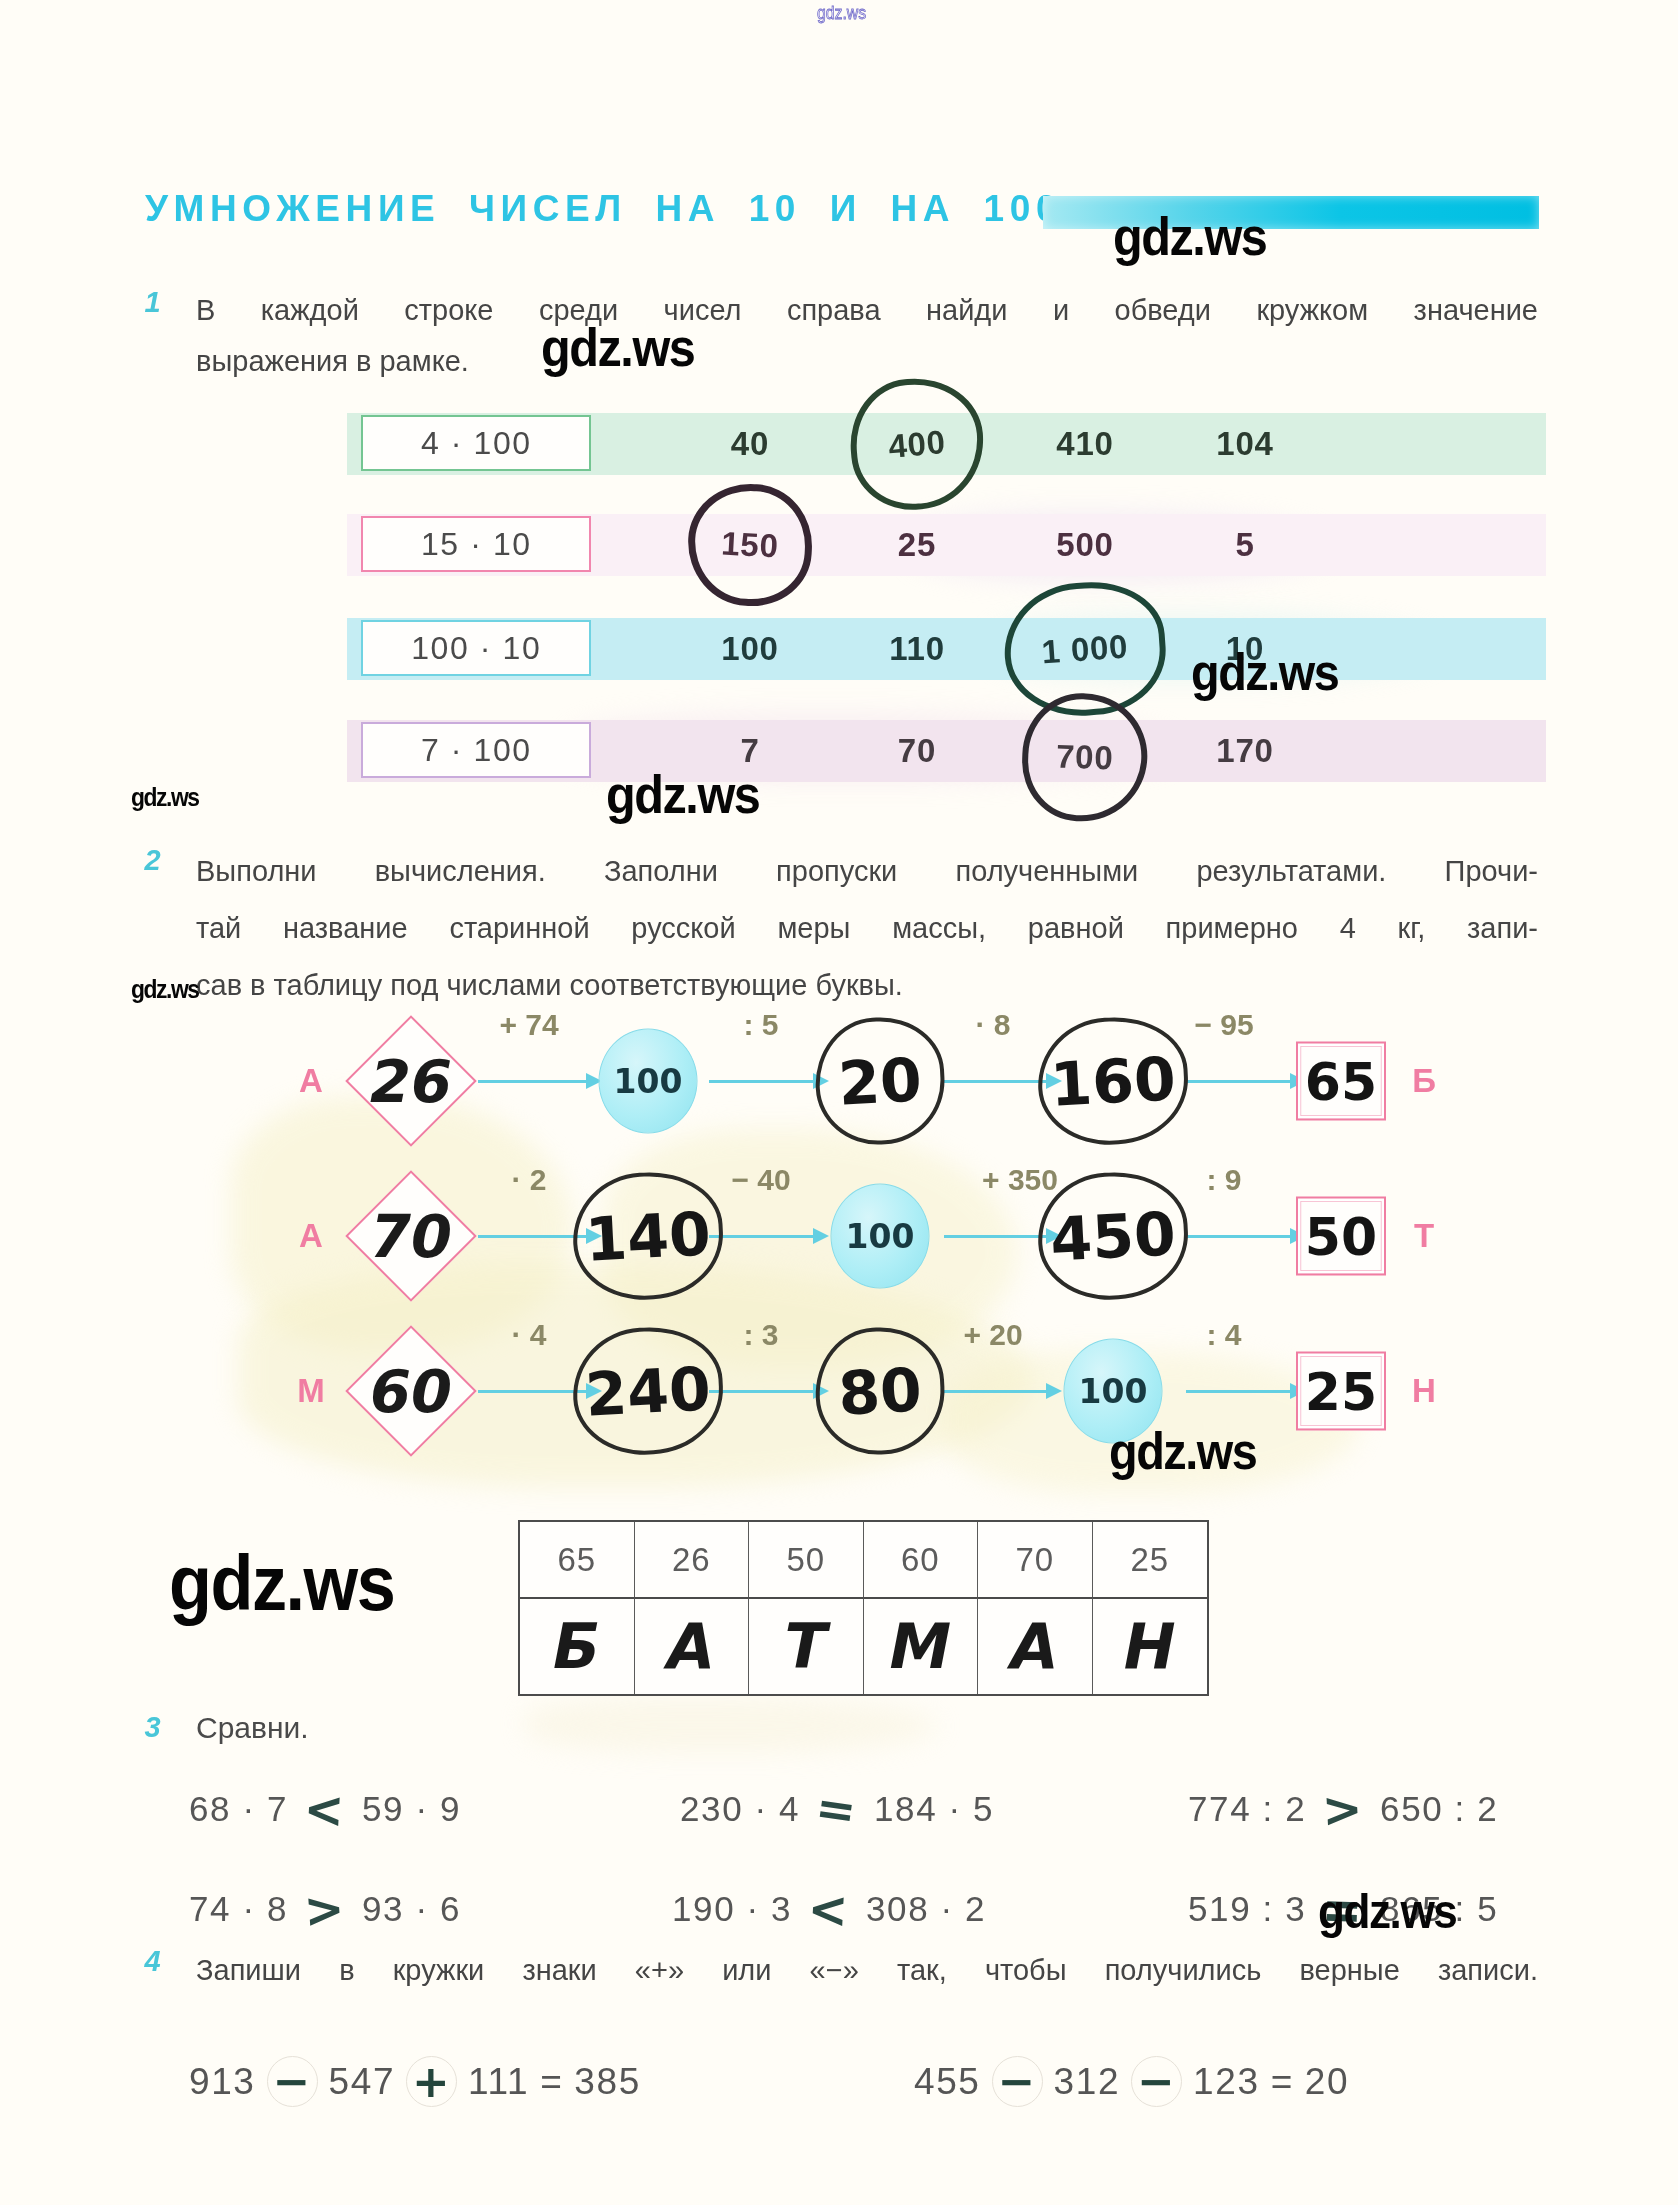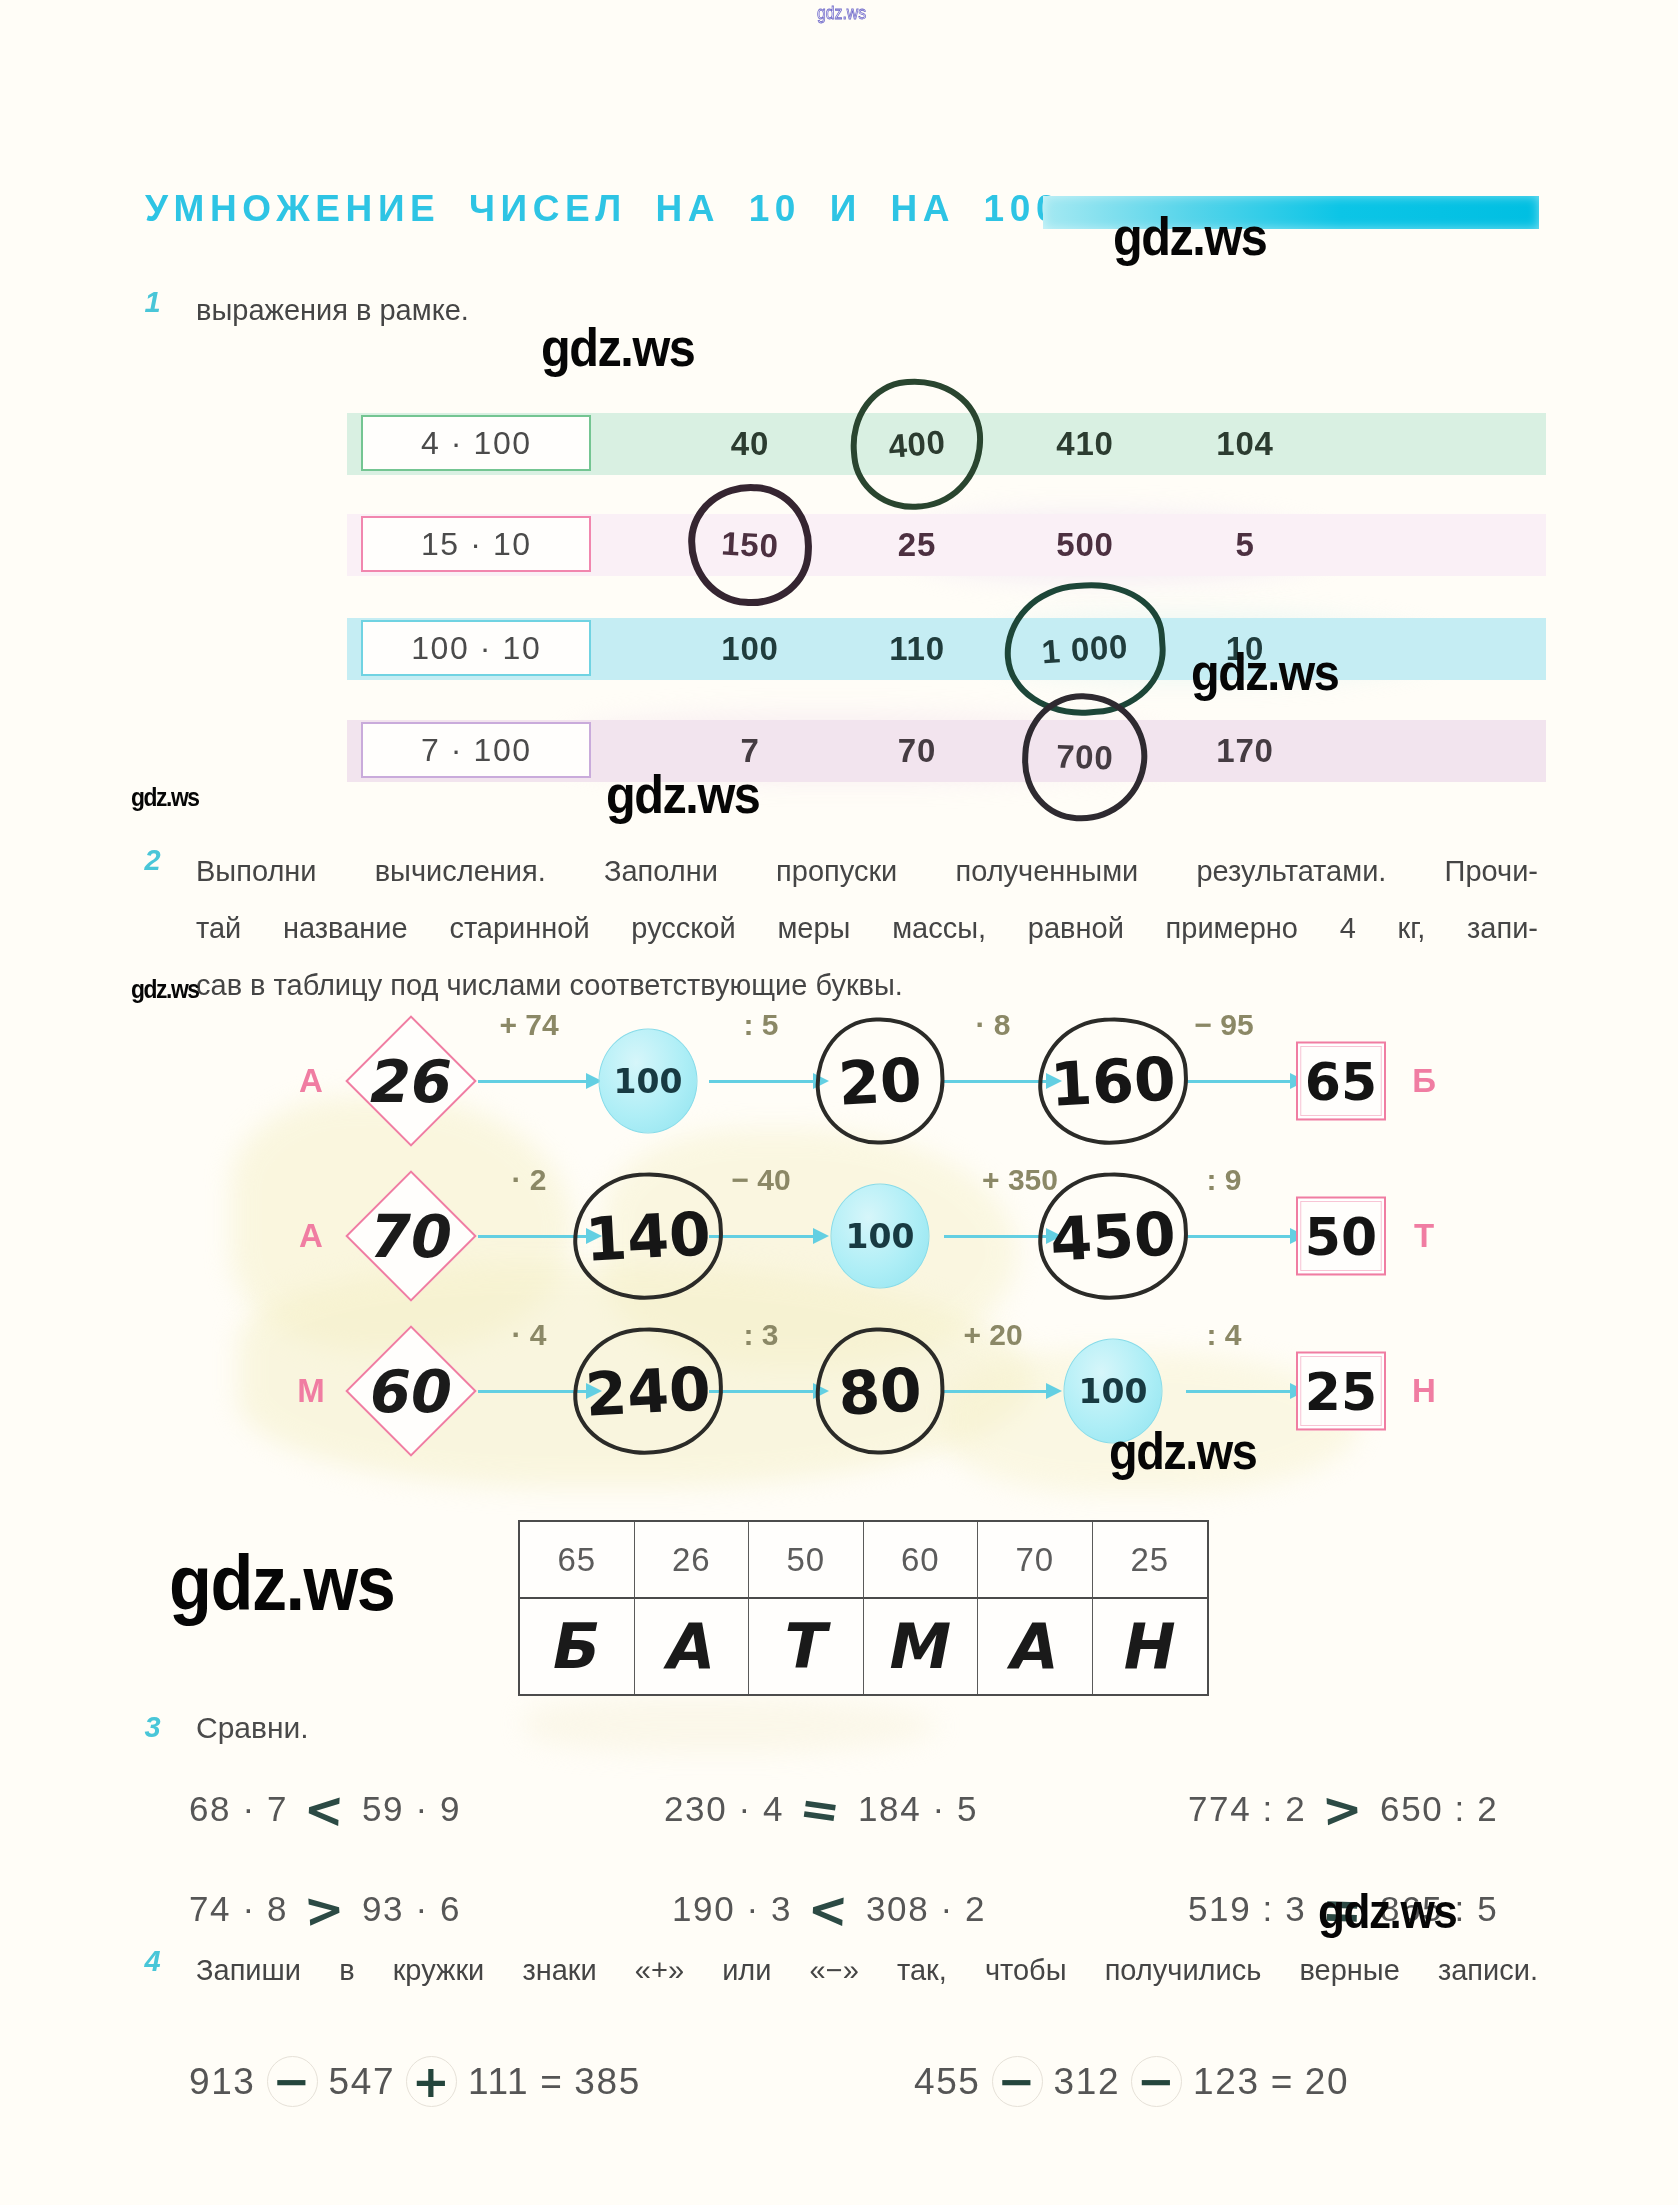--- a/index.html
+++ b/index.html
@@ -106,20 +106,21 @@
   <div class="wm" style="left:131px;top:975px;font-size:25.4px;">gdz.ws</div>
   <div class="wm" style="left:1109px;top:1421px;font-size:52px;">gdz.ws</div>
   <div class="wm" style="left:169px;top:1538px;font-size:78px;">gdz.ws</div>
   <div class="wm" style="left:1318px;top:1883px;font-size:49px;">gdz.ws</div>
 
   <div class="title">УМНОЖЕНИЕ ЧИСЕЛ НА 10 И НА 100</div>
   <div class="title-bar"></div>
 
   <div class="tasknum" style="top:286px;">1</div>
   <div class="ttext" style="top:285px;">
+    <div class="jline">В каждой строке среди чисел справа найди и обведи кружком значение</div>
     <div>выражения в рамке.</div>
   </div>
 
   <div class="t1row" style="top:413px;">
     <div class="strip" style="background:#d9f0e2;"></div>
     <div class="expr-box" style="border-color:#74c592;">
       <span class="expr">4 · 100</span>
     </div>
     <span class="opt" style="left:403px;color:#2c3c30;">
         <span>40</span>
@@ -312,21 +313,21 @@
   <div class="cmp" style="left:189px;top:1781px;">
     <span>68 · 7</span>
     <span class="cmp-sign">&lt;</span>
     <span>59 · 9</span>
   </div>
   <div class="cmp" style="left:189px;top:1881px;">
     <span>74 · 8</span>
     <span class="cmp-sign" style="transform:rotate(-4deg);">&gt;</span>
     <span>93 · 6</span>
   </div>
-  <div class="cmp" style="left:664px;top:1781px;">
+  <div class="cmp" style="left:680px;top:1781px;">
     <span>230 · 4</span>
     <span class="cmp-sign" style="transform:rotate(8deg);">=</span>
     <span>184 · 5</span>
   </div>
   <div class="cmp" style="left:672px;top:1881px;">
     <span>190 · 3</span>
     <span class="cmp-sign">&lt;</span>
     <span>308 · 2</span>
   </div>
   <div class="cmp" style="left:1188px;top:1781px;">

